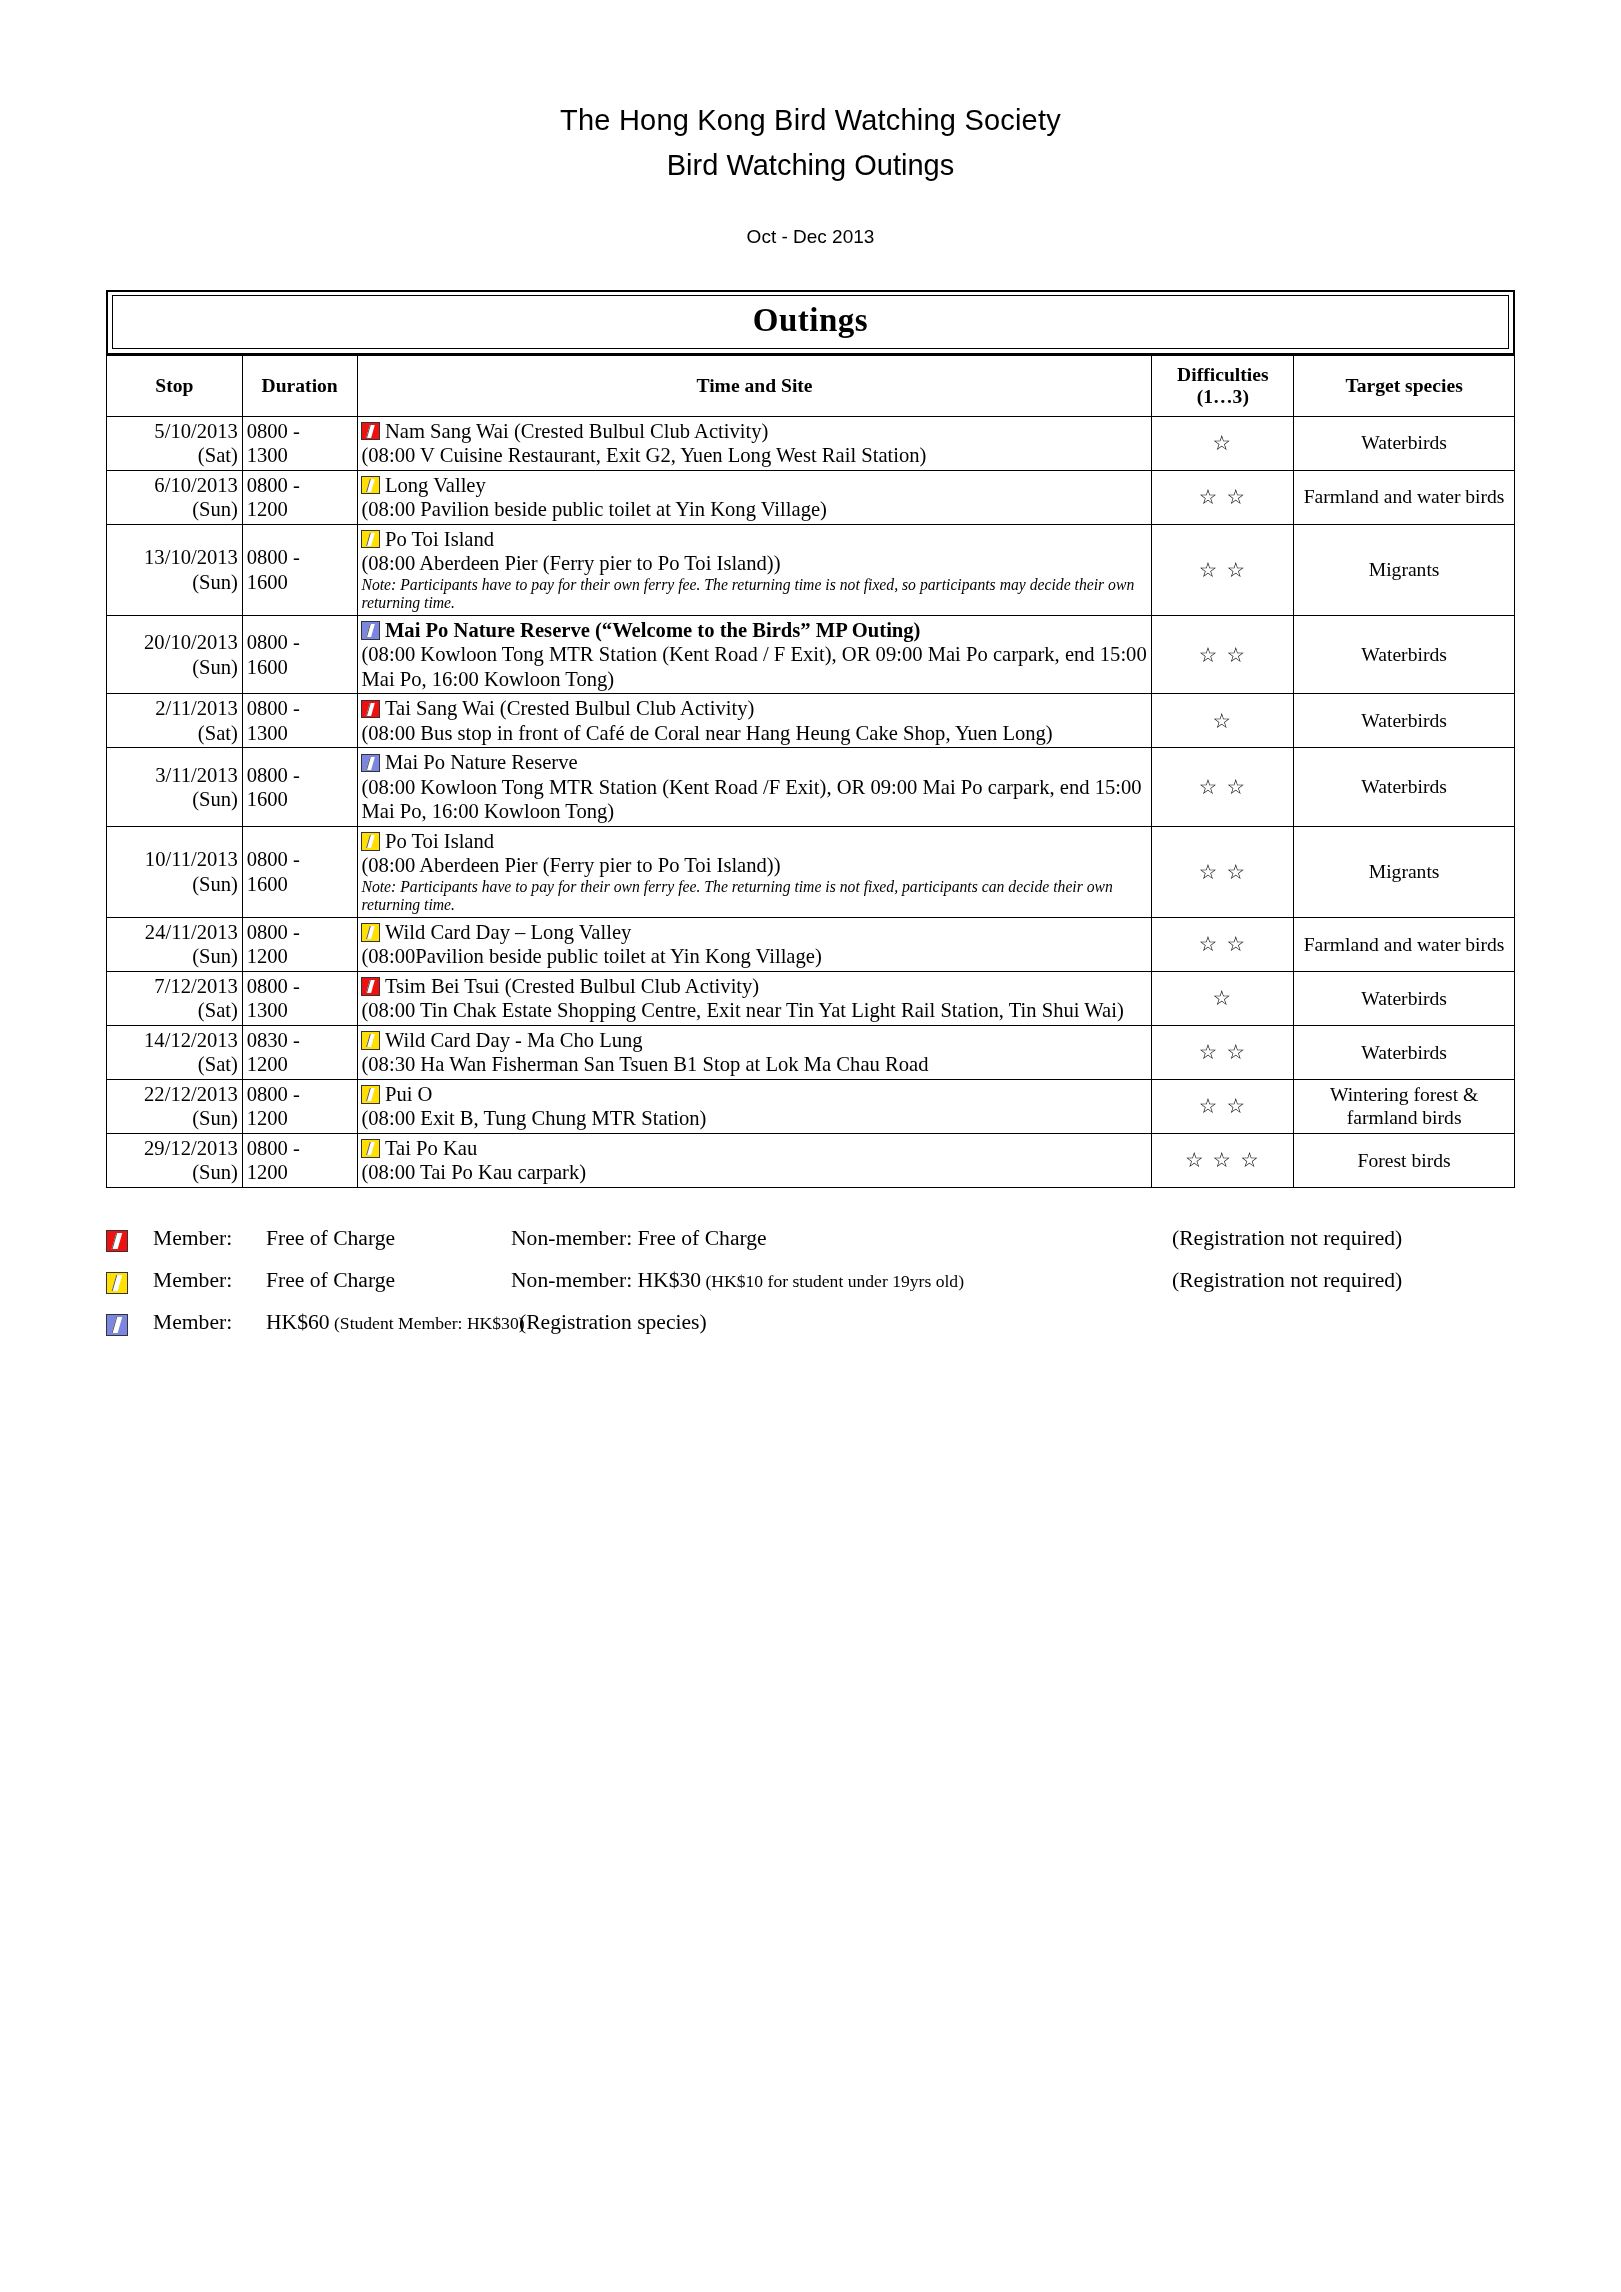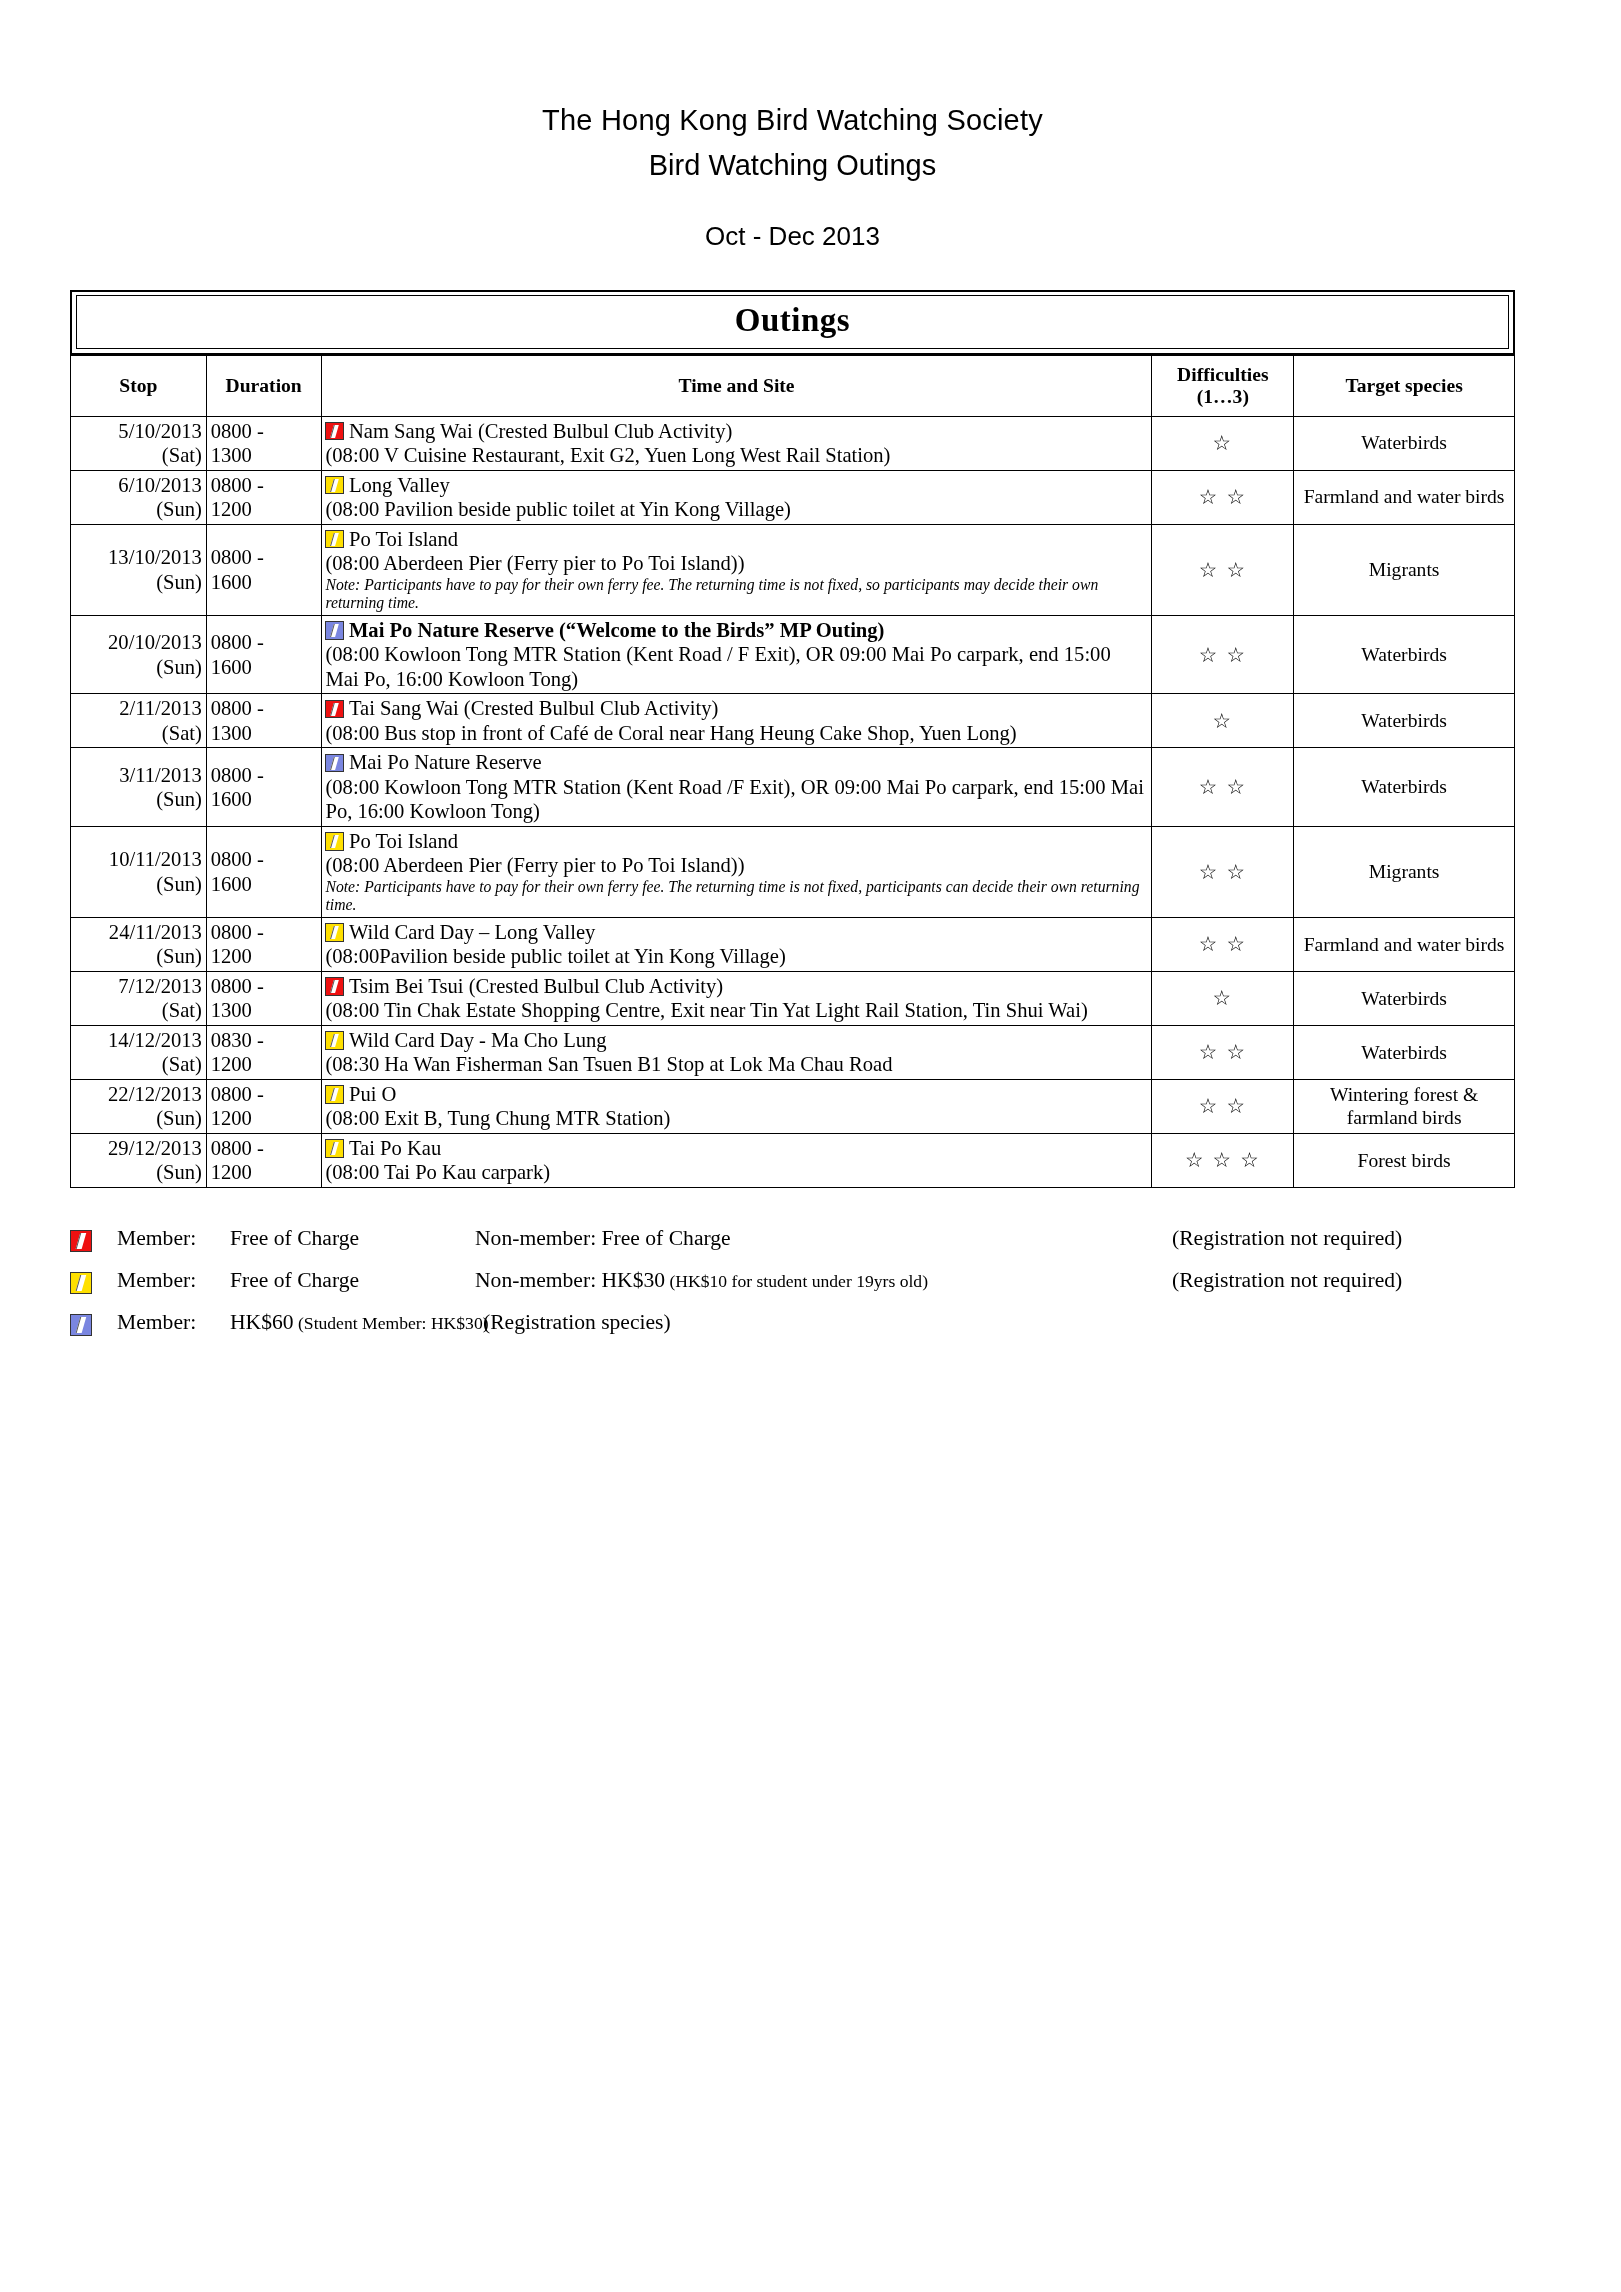--- a/index.html
+++ b/index.html
@@ -11,38 +11,38 @@
     width: 1621px;
     height: 2293px;
     font-family: "Liberation Serif", serif;
     color: #000000;
     position: relative;
   }
   .page {
     width: 1621px;
     height: 2293px;
     box-sizing: border-box;
-    padding: 98px 106px 0 70px;
+    padding: 98px 106px 0 106px;
     position: relative;
   }
   .title-block {
     text-align: center;
     font-family: "Liberation Sans", sans-serif;
   }
   .title-line1 {
     font-size: 29px;
     line-height: 45px;
     letter-spacing: 0.2px;
   }
   .title-line2 {
     font-size: 29px;
     line-height: 45px;
   }
   .title-line3 {
-    font-size: 26px;
+    font-size: 19px;
     line-height: 45px;
     margin-top: 25.5px;
   }
   
   .banner-outer {
     margin-top: 31px;
     border: 2.9px solid #000;
     padding: 3.9px;
   }
   .banner-inner {

